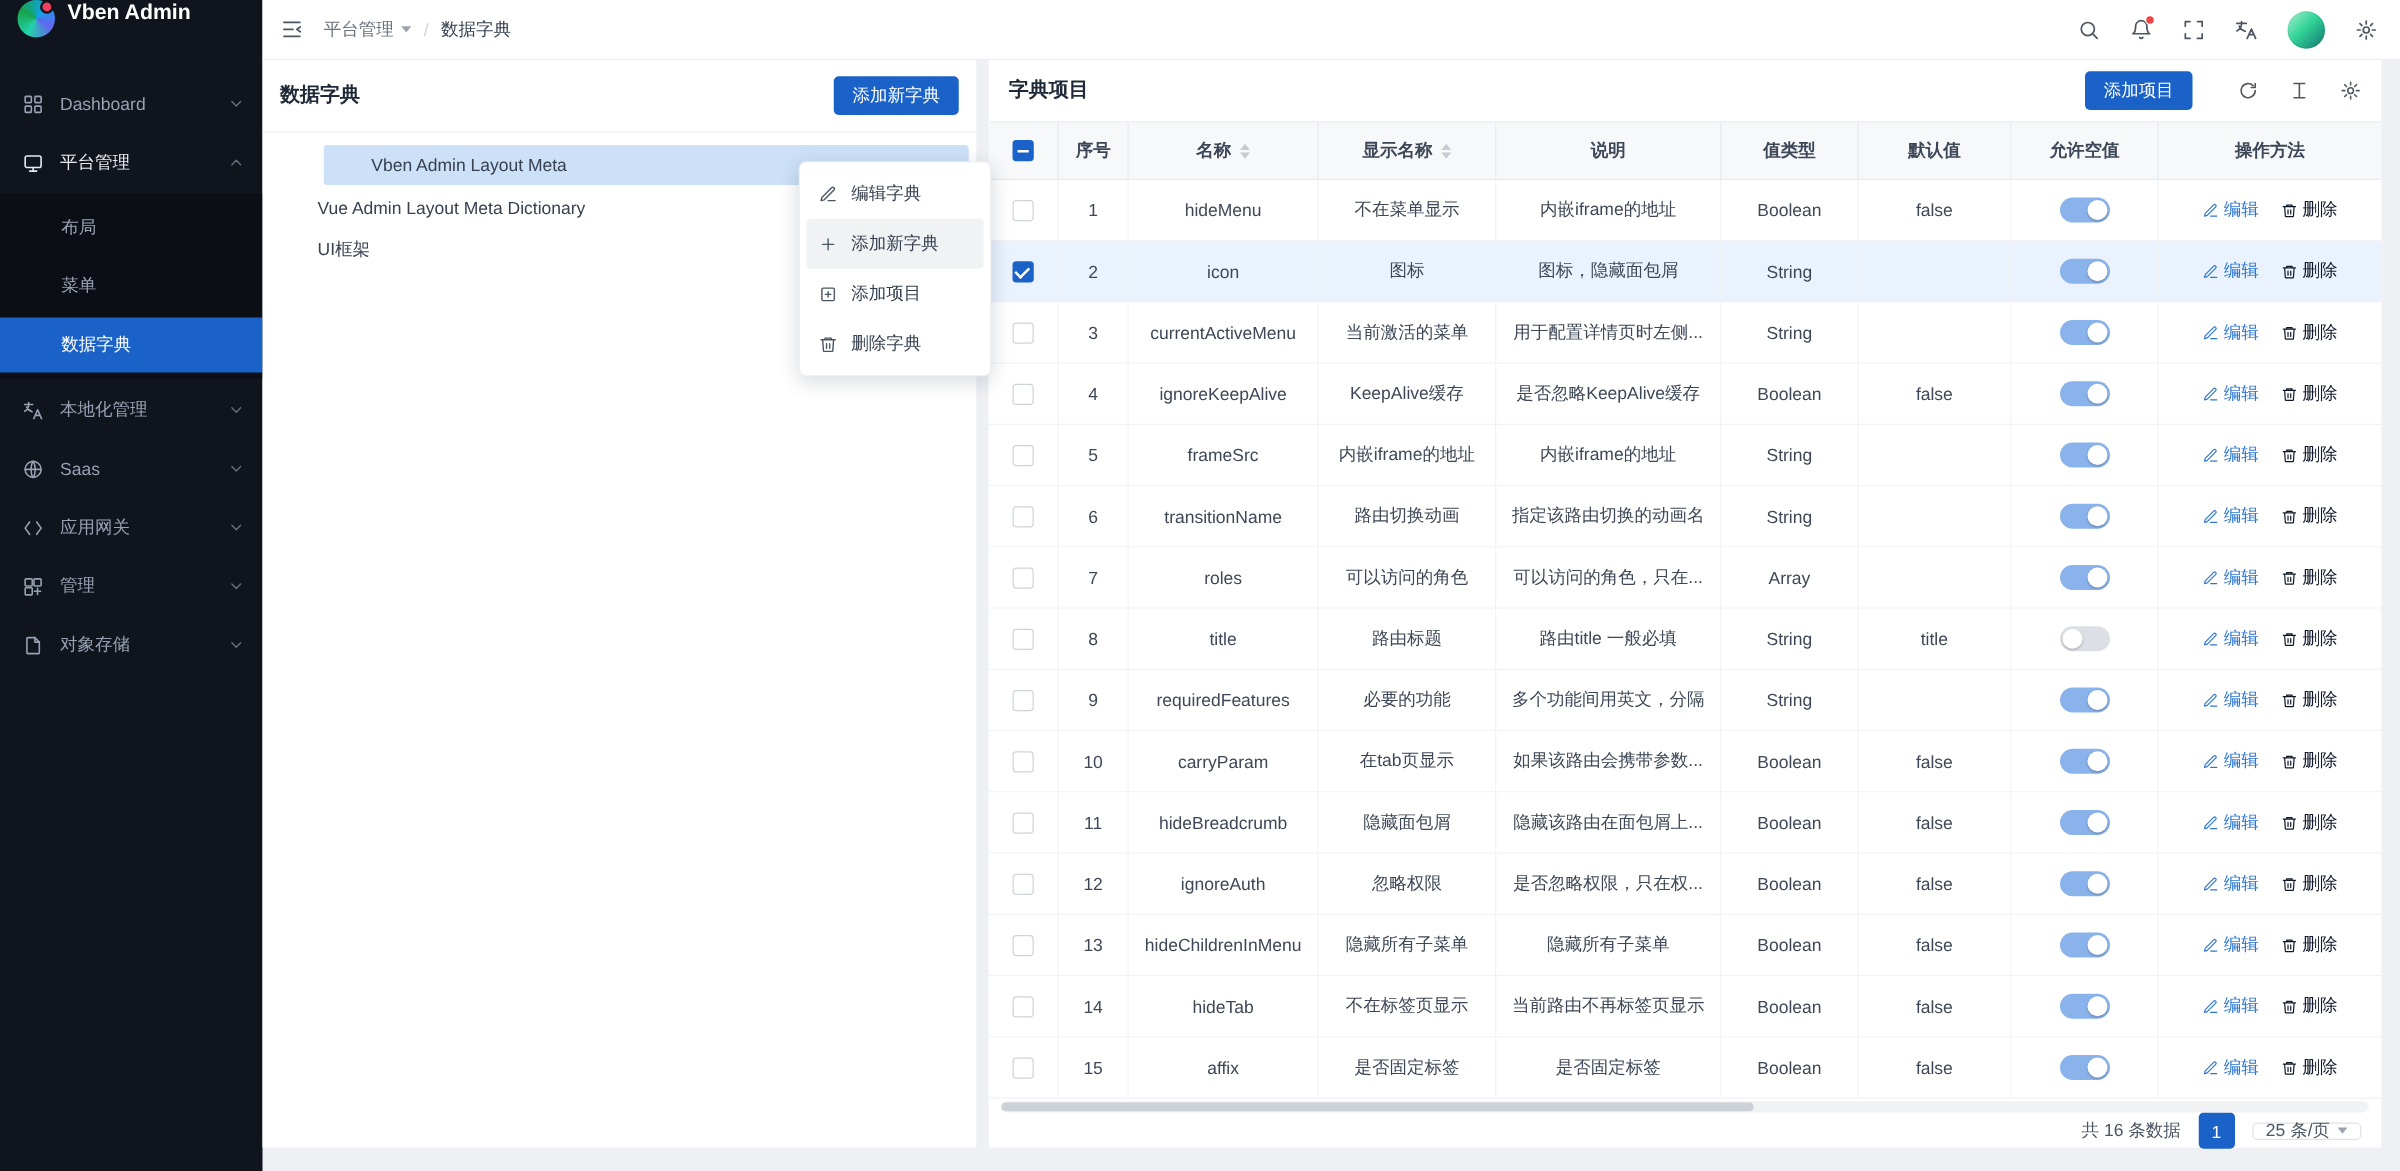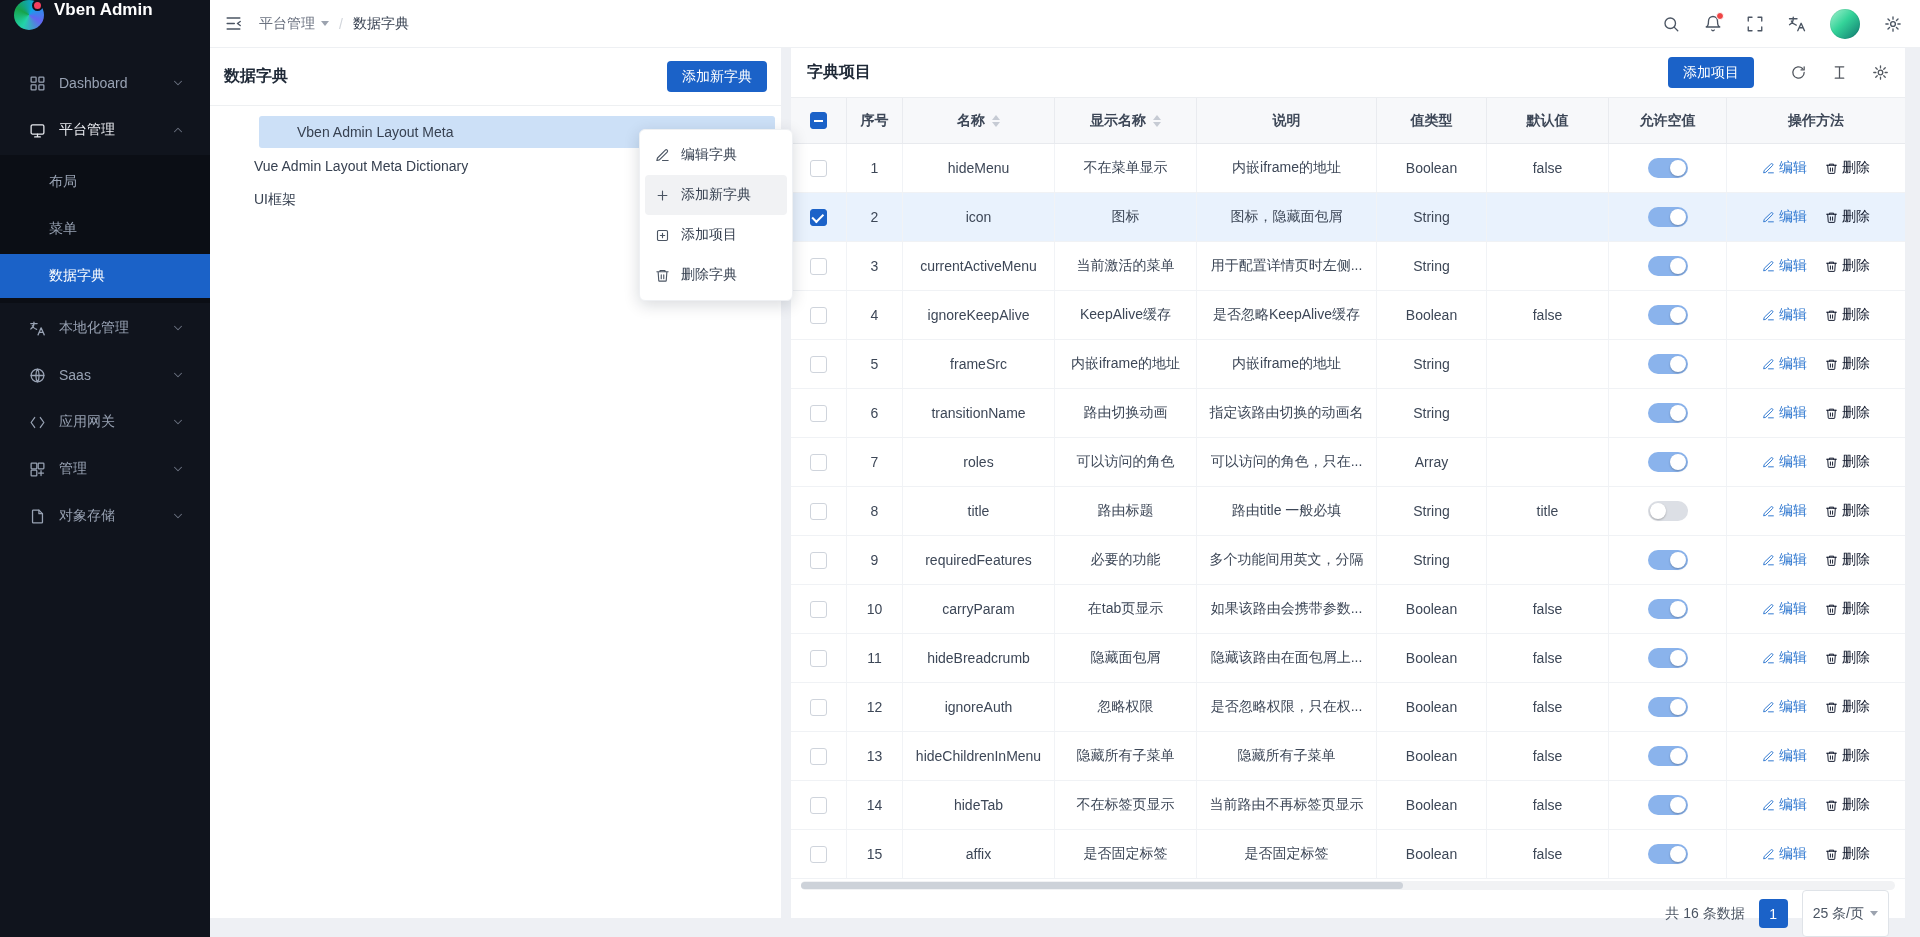--- a/index.html
+++ b/index.html
@@ -13,21 +13,21 @@
 
   
   .sidebar { width: 210px; flex: none; background: #10141d; display: flex; flex-direction: column; }
   .logo { height: 48px; display: flex; align-items: flex-start; gap: 10px; padding: 0 14px; cursor: pointer; }
   .logo-mark { position: relative; width: 30px; height: 30px; border-radius: 50%;
     background: conic-gradient(from 210deg, #22d3aa, #16a34a, #0ea5e9, #6366f1, #22d3aa); flex: none; }
   .logo-mark::after { content: ""; position: absolute; top: 0; right: 1px; width: 7px; height: 7px;
     border-radius: 50%; background: #f43f5e; border: 2px solid #10141d; }
   .logo-text { color: #fff; font-weight: 700; font-size: 17px; white-space: nowrap; }
   .menu { padding: 10px 0 0 0; }
-  .menu-item { height: 44px; margin: 3px 11px; display: flex; align-items: center; padding: 0 14px 0 18px;
+  .menu-item { height: 44px; margin: 3px 0; display: flex; align-items: center; padding: 0 14px 0 18px;
     color: #98a2b3; cursor: pointer; font-size: 14px; }
   .menu-item.open { color: #e8eaef; }
   .mi-icon { width: 18px; margin-right: 12px; display: flex; align-items: center; }
   .mi-label { flex: 1; white-space: nowrap; overflow: hidden; }
   .mi-chevron { color: #6b7280; display: flex; }
   .submenu { background: #0b0e15; padding: 2px 0; }
   .sub-item { height: 44px; margin: 3px 0; display: flex; align-items: center; padding-left: 49px;
     color: #98a2b3; cursor: pointer; font-size: 14px; }
   .sub-item.active { background: #1b62c8; color: #fff; }
 
@@ -99,21 +99,21 @@
   .link.edit { color: #2e77d0; }
   .link.del { color: #0f172a; margin-left: 18px; }
 
   .hscroll { flex: none; height: 9px; margin: 2px 10px 0 10px; border-radius: 5px; background: #f1f2f4; position: relative; cursor: pointer; }
   .hscroll .thumb { position: absolute; left: 0; top: 1px; height: 7px; width: 55%; background: #cdd2d9; border-radius: 4px; }
 
   .pager { flex: 1; display: flex; align-items: center; justify-content: flex-end; gap: 14px;
     padding: 0 16px; color: #4b5563; }
   .page-btn { width: 29px; height: 29px; background: #1b62c8; color: #fff; border-radius: 4px;
     display: inline-flex; align-items: center; justify-content: center; cursor: pointer; }
-  .page-size { height: 47px; display: inline-flex; align-items: center; padding: 0 10px;
+  .page-size { height: 14px; display: inline-flex; align-items: center; padding: 0 10px;
     border: 1px solid #dfe3e8; border-radius: 4px; background: #fff; cursor: pointer; color: #4b5563; }
 
   
   .ctx { position: fixed; left: 639px; top: 129px; width: 154px; background: #fff; border-radius: 6px;
     border: 1px solid #eef0f3; box-shadow: 0 4px 16px rgba(15,23,42,.16); padding: 5px; z-index: 50; }
   .ctx-item { height: 40px; display: flex; align-items: center; gap: 10px; padding: 0 10px;
     border-radius: 4px; color: #374151; cursor: pointer; }
   .ctx-item.hover { background: #f1f2f4; }
   .ctx-icon { width: 16px; display: inline-flex; color: #4b5563; }
 </style>

